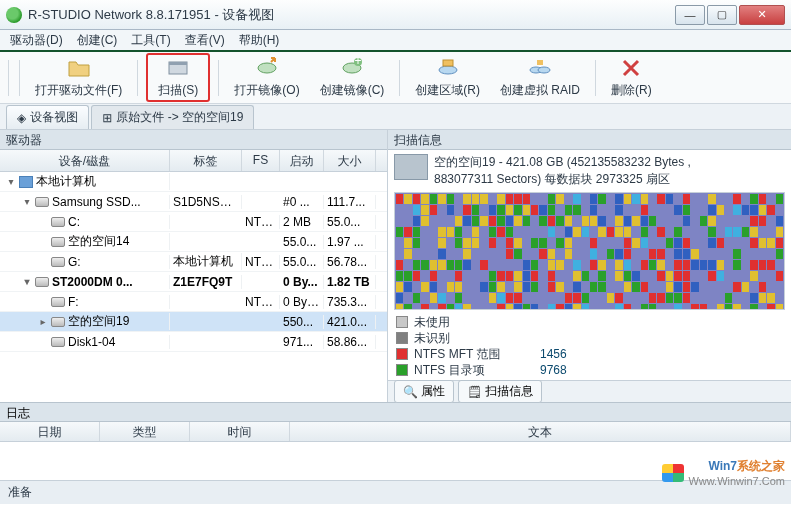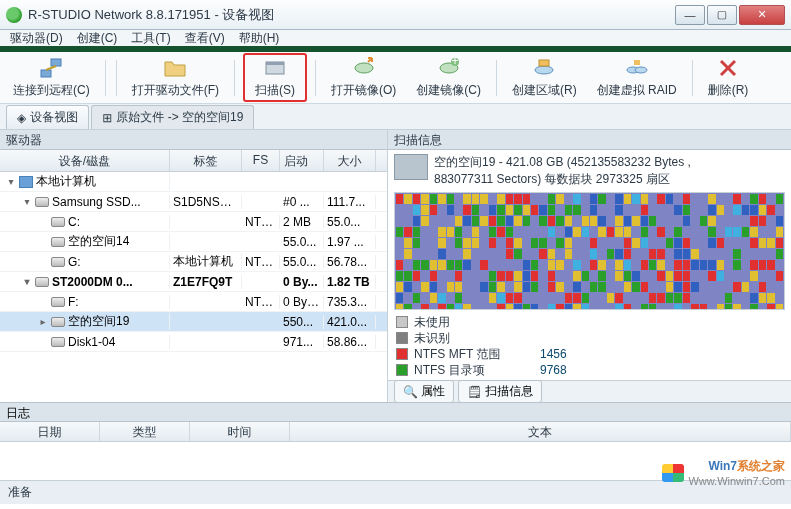--- a/index.html
+++ b/index.html
@@ -7,21 +7,21 @@
 
 
 .titlebar { height: 30px; background: linear-gradient(#fdfefe, #e8f0f5); border-bottom: 1px solid #a9b8c6; display: flex; align-items: center; padding: 0 6px; }
 .titlebar .app-icon { width: 16px; height: 16px; background: radial-gradient(circle at 40% 40%, #6ac96a 40%, #2a9a2a 70%); border-radius: 50%; margin-right: 6px; }
 .titlebar .title { flex: 1; color: #2d3a47; font-size: 13px; }
 .winbtns { display: flex; gap: 2px; }
 .winbtn { width: 30px; height: 20px; border: 1px solid #8a9aa8; background: linear-gradient(#f8fbfd,#d8e4ed); border-radius: 2px; display:flex; align-items:center; justify-content:center; font-size:11px; color:#333; }
 .winbtn.close { background: linear-gradient(#e28080,#c84040); color:#fff; border-color:#b05050; width:46px; }
 
 
-.menubar { height: 22px; background: #f2f6f9; border-bottom: 6px solid #14532d; display:flex; align-items:center; padding: 0 4px; gap: 2px; }
+.menubar { height: 22px; background: #f2f6f9; border-bottom: 2px solid #14532d; display:flex; align-items:center; padding: 0 4px; gap: 2px; }
 .menubar span { padding: 2px 6px; color: #2d3a47; }
 
 
 .toolbar { height: 52px; background: #f8fafb; border-bottom: 1px solid #d0d8df; display:flex; align-items:center; padding: 2px 6px; gap: 6px; }
 .tbtn { display:flex; flex-direction:column; align-items:center; justify-content:center; padding: 2px 6px; gap:2px; border:1px solid transparent; border-radius:3px; }
 .tbtn.highlight { border: 2px solid #e03030; padding: 1px 10px; }
 .tbtn .ico { width: 24px; height: 24px; display:flex; align-items:center; justify-content:center; }
 .tbtn .lbl { color:#2d3a47; white-space:nowrap; }
 .sep { width:1px; height:36px; background:#d0d8df; margin: 0 2px; }
 
@@ -32,21 +32,21 @@
 
 
 .main { display:flex; height: 272px; }
 .leftpane { width: 388px; border-right:1px solid #c6d0d9; display:flex; flex-direction:column; }
 .rightpane { flex:1; display:flex; flex-direction:column; }
 
 
 .pane-title { height:20px; background:#dbe4eb; border-bottom:1px solid #b8c4ce; padding: 2px 6px; color:#2d3a47; font-weight:500;}
 .tree-headers { height:22px; background:linear-gradient(#f6f9fb,#e4ebf0); border-bottom:1px solid #c6d0d9; display:flex; }
 .th { border-right:1px solid #d0d8df; padding:3px 4px; color:#2d3a47; overflow:hidden; white-space:nowrap; text-overflow:ellipsis; }
-.c-dev { width:170px; text-align:center;} .c-lbl{width:72px;text-align:center;} .c-fs{width:38px;text-align:center;} .c-boot{width:44px;text-align:left;} .c-size{width:52px;text-align:center;}
+.c-dev { width:170px; text-align:center;} .c-lbl{width:72px;text-align:center;} .c-fs{width:38px;text-align:center;} .c-boot{width:44px;text-align:center;} .c-size{width:52px;text-align:center;}
 
 .tree { flex:1; overflow:hidden; }
 .row { height:20px; display:flex; align-items:center; border-bottom:1px solid #f0f3f5; }
 .row.sel { background:#cfe3f7; }
 .row.bold { font-weight:600; }
 .cell { padding: 0 3px; overflow:hidden; white-space:nowrap; text-overflow:ellipsis; border-right:1px solid #eef1f3; }
 .c1{width:170px; display:flex; align-items:center; gap:3px;} .c2{width:72px;} .c3{width:38px;} .c4{width:44px;} .c5{width:52px;}
 .expander { width:10px; color:#666; font-size:10px; text-align:center; flex-shrink:0;}
 .ind { display:inline-block; flex-shrink:0;}
 .disk-ico { display:inline-block; width:14px; height:10px; background:linear-gradient(#eee,#bbb); border:1px solid #888; border-radius:2px; flex-shrink:0;}
@@ -98,30 +98,20 @@
 
 <div class="menubar">
   <span>驱动器(D)</span>
   <span>创建(C)</span>
   <span>工具(T)</span>
   <span>查看(V)</span>
   <span>帮助(H)</span>
 </div>
 
 <div class="toolbar">
-  <div class="tbtn">
-    <div class="ico">
-        <svg width="24" height="24">
-          <rect x="2" y="14" width="10" height="7" fill="#7aa9d8" stroke="#4a80b8"></rect>
-          <rect x="12" y="3" width="10" height="7" fill="#7aa9d8" stroke="#4a80b8"></rect>
-          <path d="M7 14 L17 10" stroke="#c0a030" stroke-width="2"></path>
-        </svg>
-      </div>
-    <div class="lbl">连接到远程(C)</div>
-  </div>
   <div class="sep"></div>
   <div class="sep"></div>
   <div class="tbtn">
     <div class="ico">
         <svg width="24" height="24">
           <path d="M2 6h7l2 3h11v11H2z" fill="#f0d080" stroke="#c0a040"></path>
         </svg>
       </div>
     <div class="lbl">打开驱动文件(F)</div>
   </div>

